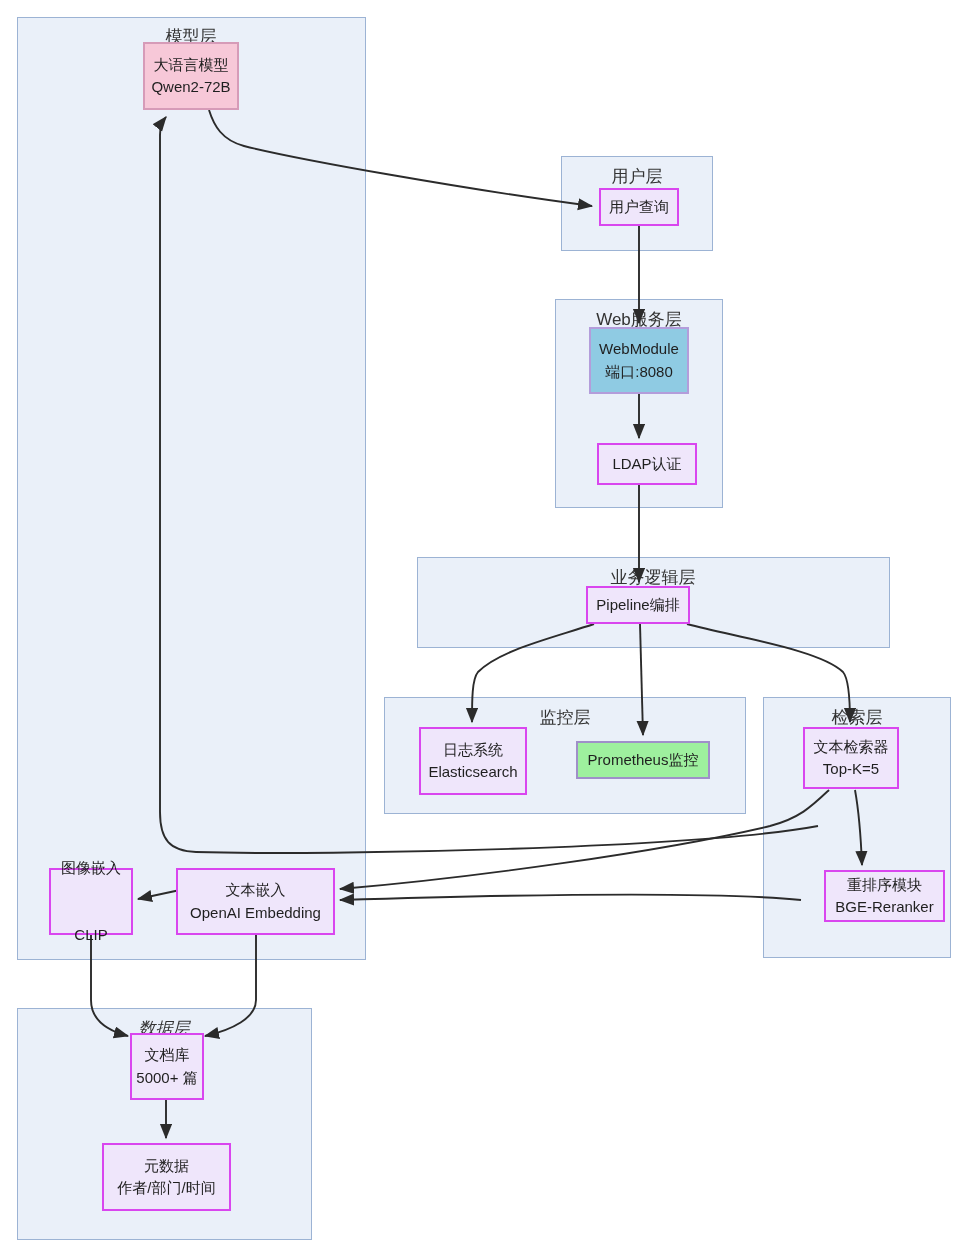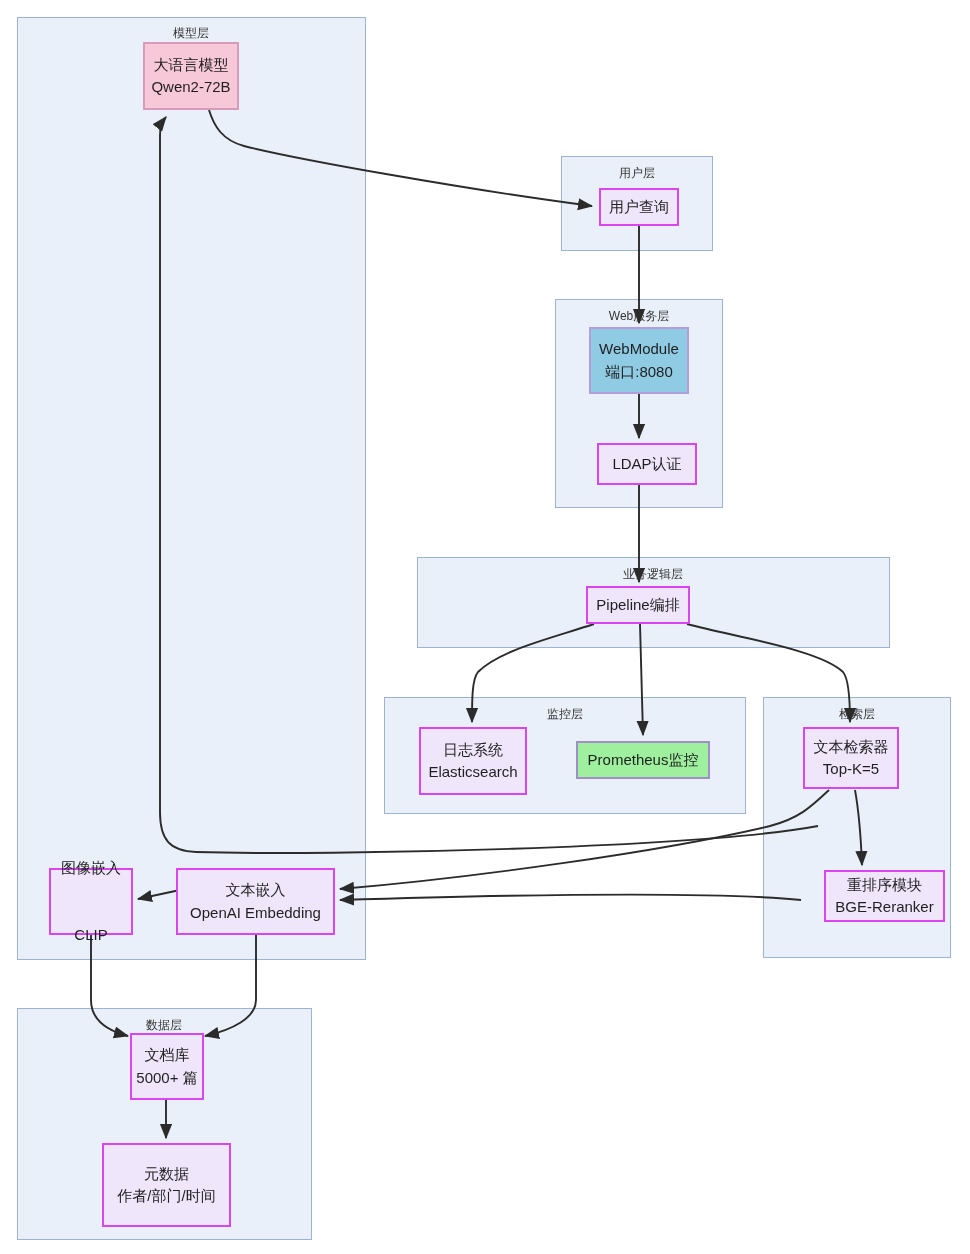--- a/index.html
+++ b/index.html
@@ -1,21 +1,21 @@
 <!DOCTYPE html>
 <html><head>
 <meta charset="utf-8">
 <style>
   html,body{margin:0;padding:0;background:#ffffff;}
   body{width:970px;height:1254px;position:relative;overflow:hidden;
        font-family:"Liberation Sans","DejaVu Sans",sans-serif;}
   #canvas{position:absolute;left:0;top:0;width:970px;height:1254px;}
   svg#wires{position:absolute;left:0;top:0;width:970px;height:1254px;overflow:visible;}
   .cluster{position:absolute;background:#eaf0f9;border:1px solid #9cb3d4;box-sizing:border-box;}
-  .cluster-label{position:absolute;font-size:12px;color:#333333;white-space:nowrap;
+  .cluster-label{position:absolute;font-size:17px;color:#333333;white-space:nowrap;
                  transform:translateX(-50%);}
   .node{position:absolute;box-sizing:border-box;border:2px solid #d946ef;
         background:#efe6fb;display:flex;flex-direction:column;align-items:center;
         justify-content:center;font-size:15px;color:#1f1f1f;line-height:1.5;
         text-align:center;}
   .node.pink{background:#f7c8d8;border-color:#d69bb8;}
   .node.blue{background:#8fcbe3;border-color:#b39ddb;}
   .node.green{background:#9ef09e;border-color:#9f8fc9;}
   .node .ln{display:block;white-space:nowrap;}
   .edge{fill:none;stroke:#2b2b2b;stroke-width:1.9;}
@@ -32,21 +32,21 @@
   <div class="cluster" style="left:384px;top:697px;width:362px;height:117px;"></div>
   <div class="cluster" style="left:763px;top:697px;width:188px;height:261px;"></div>
   <div class="cluster" style="left:17px;top:1008px;width:295px;height:232px;"></div>
 
   <div class="cluster-label" style="left:191px;top:25px;">模型层</div>
   <div class="cluster-label" style="left:637px;top:165px;">用户层</div>
   <div class="cluster-label" style="left:639px;top:308px;">Web服务层</div>
   <div class="cluster-label" style="left:653px;top:566px;">业务逻辑层</div>
   <div class="cluster-label" style="left:565px;top:706px;">监控层</div>
   <div class="cluster-label" style="left:857px;top:706px;">检索层</div>
-  <div class="cluster-label" style="left:164px;top:1017px;">数据层</div>
+  <div class="cluster-label" style="left:164px;top:1017px;font-style:italic;">数据层</div>
 
   <svg id="wires" viewBox="0 0 970 1254">
     <defs>
       <marker id="ah" markerWidth="9" markerHeight="9" refX="7.4" refY="3.2" orient="auto" markerUnits="strokeWidth">
         <path d="M0,0 L8,3.2 L0,6.4 z" fill="#2b2b2b"></path>
       </marker>
     </defs>
 
     <path class="edge" marker-end="url(#ah)" d="M209,110 C214,126 222,140 244,146 C300,160 470,190 592,206"></path>
 
@@ -128,18 +128,18 @@
   <div class="node" style="left:176px;top:868px;width:159px;height:67px;">
     <span class="ln">文本嵌入</span>
     <span class="ln">OpenAI Embedding</span>
   </div>
 
   <div class="node" style="left:130px;top:1033px;width:74px;height:67px;">
     <span class="ln">文档库</span>
     <span class="ln">5000+ 篇</span>
   </div>
 
-  <div class="node" style="left:102px;top:1143px;width:129px;height:84px;">
+  <div class="node" style="left:102px;top:1143px;width:129px;height:68px;">
     <span class="ln">元数据</span>
     <span class="ln">作者/部门/时间</span>
   </div>
 
 </div>
 
 </body></html>

